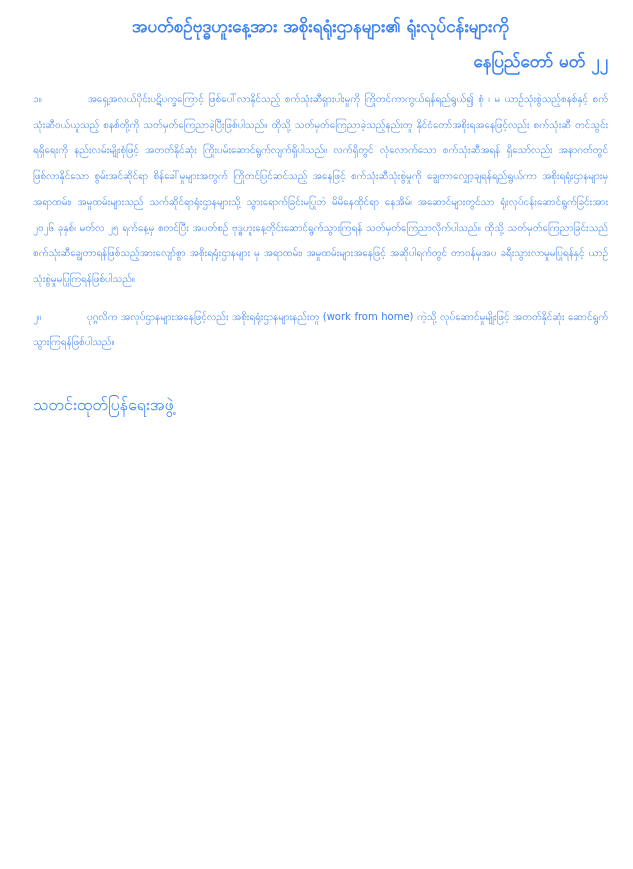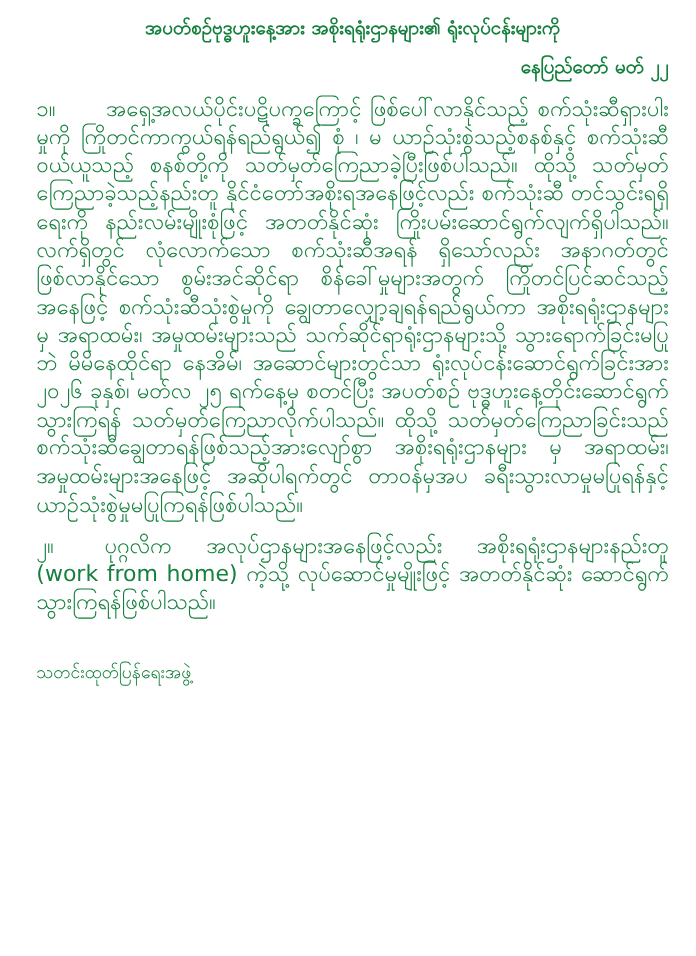--- a/index.html
+++ b/index.html
@@ -6,21 +6,21 @@
     margin: 0;
     padding: 0;
     background: #ffffff;
   }
   .page {
     position: relative;
     width: 633px;
     height: 869px;
     box-sizing: border-box;
     background: #ffffff;
-    color: #15803d;
+    color: #3b82f6;
     font-family: "DejaVu Sans", sans-serif;
     padding: 10px 25px 0 33px;
     overflow: hidden;
   }
   .title-block {
     text-align: center;
     font-weight: bold;
     font-size: 17px;
     line-height: 29px;
     margin: 2px 0 0 0;
@@ -29,21 +29,21 @@
     display: block;
   }
   .dateline {
     text-align: right;
     font-weight: bold;
     font-size: 17px;
     line-height: 26px;
     margin-top: 7px;
   }
   .body-para {
-    font-size: 20px;
+    font-size: 10px;
     line-height: 25.7px;
     text-align: justify;
     margin: 12px 0 0 0;
   }
   .para-num {
     white-space: nowrap;
   }
   .para-gap {
     display: inline-block;
     width: 46px;

